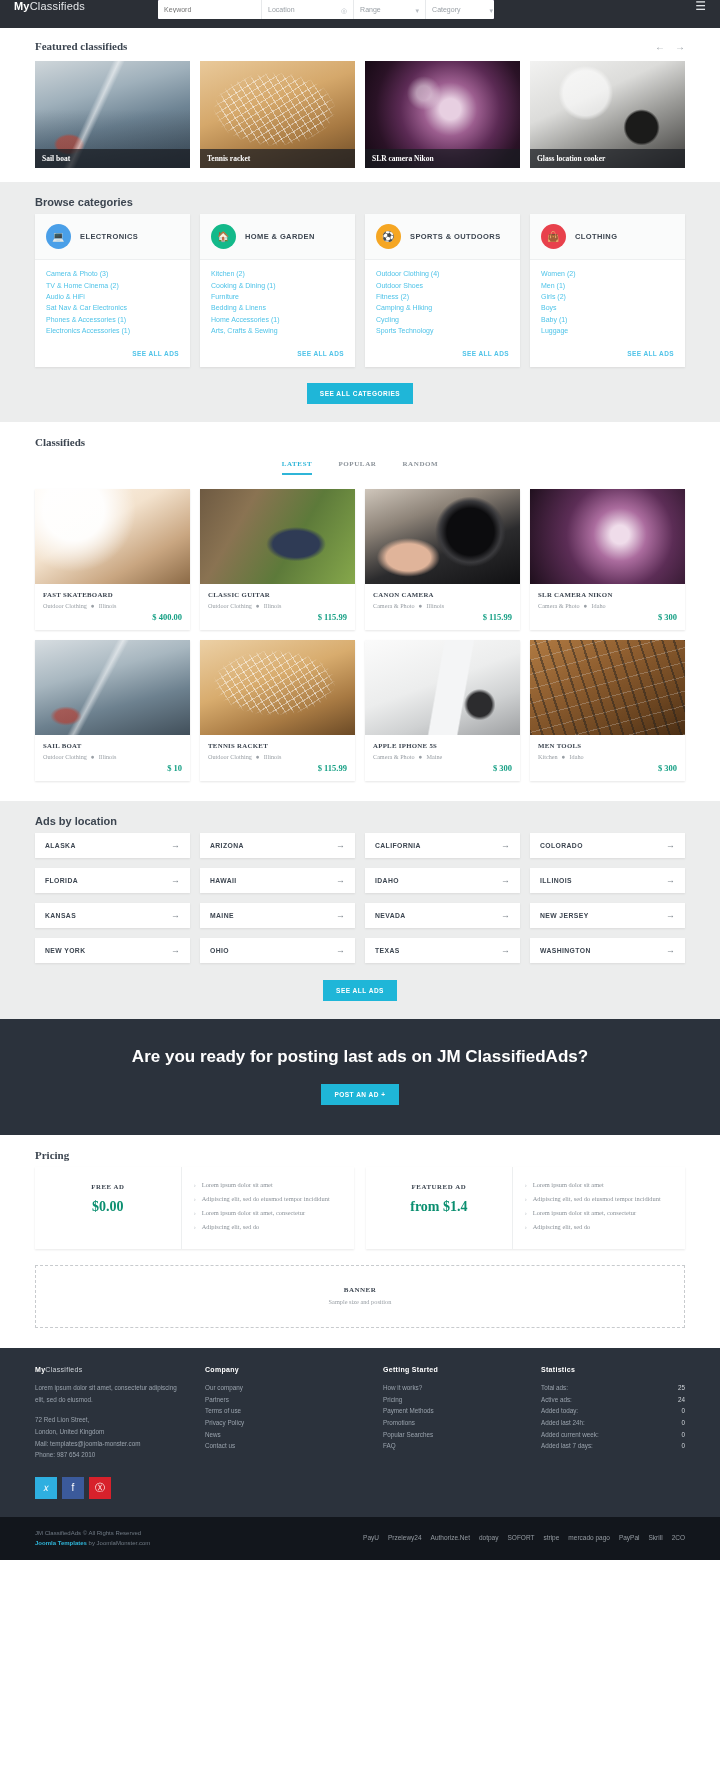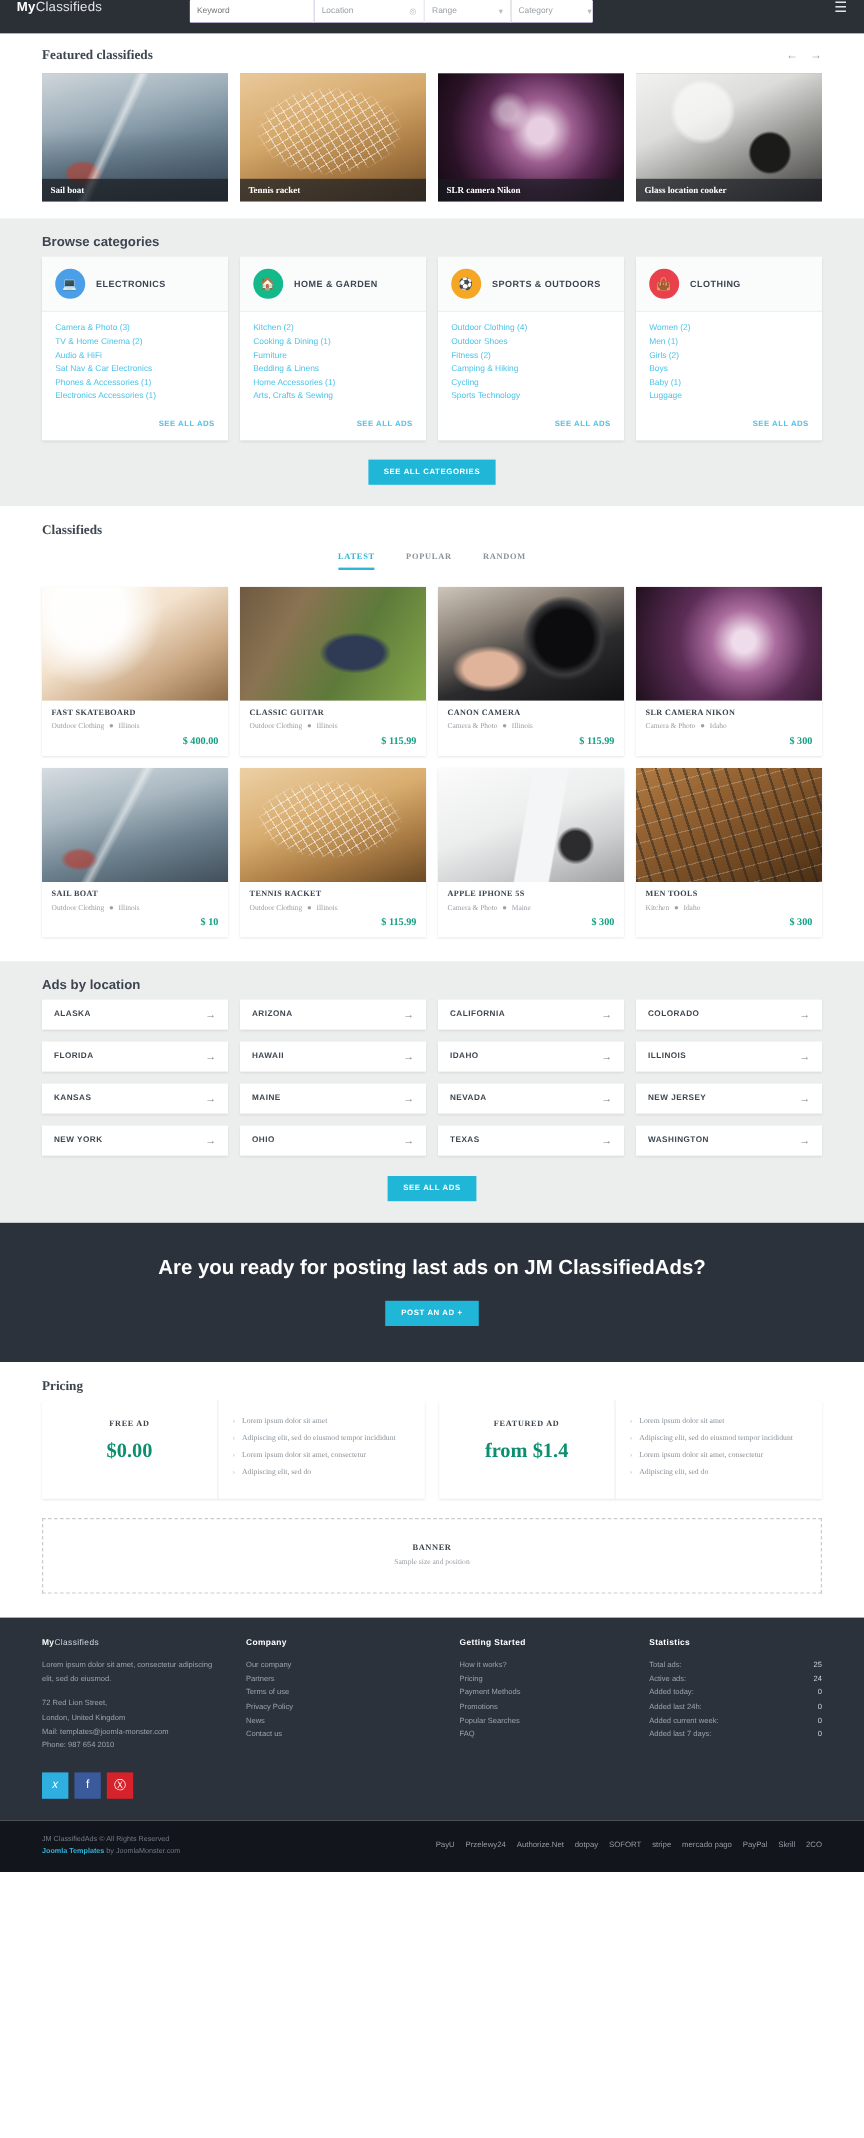--- a/index.html
+++ b/index.html
@@ -181,21 +181,21 @@
   .cta { background: #2b323c; text-align: center; padding: 28px 0 30px; }
   .cta h2 { color: #fff; font-size: 17px; font-weight: bold; }
   .cta p { color: #aeb5bd; font-size: 8px; margin-top: 11px; }
   .cta .btn-cyan { margin-top: 17px; }
 
   
   .price-row { display: flex; gap: 12px; padding-bottom: 16px; }
   .price-card { flex: 1 1 0; background: #fff; box-shadow: 0 1px 2px rgba(0,0,0,.09); display: flex; }
   .price-left { flex: 0 0 46%; text-align: center; padding: 16px 8px; border-right: 1px solid #edeff0; }
   .price-left .ttl { font-size: 6.8px; font-weight: bold; letter-spacing: .6px; color: #3c4550; }
-  .price-left .amt { font-size: 17px; font-weight: bold; color: #0b8f70; margin-top: 9px; }
+  .price-left .amt { font-size: 14px; font-weight: bold; color: #0b8f70; margin-top: 9px; }
   .price-right { flex: 1 1 0; padding: 13px 12px; }
   .price-right li { list-style: none; font-size: 6.4px; color: #8b9299; line-height: 1.55; padding-left: 8px; position: relative; margin-bottom: 4px; }
   .price-right li:before { content: "›"; position: absolute; left: 0; color: #b8bec4; }
 
   
   .banner {
     border: 1px dashed #c8cbce; text-align: center; padding: 20px 0 22px;
     margin-bottom: 20px; background: #fff;
   }
   .banner .b1 { font-size: 7px; font-weight: bold; letter-spacing: .5px; color: #3c4550; }

